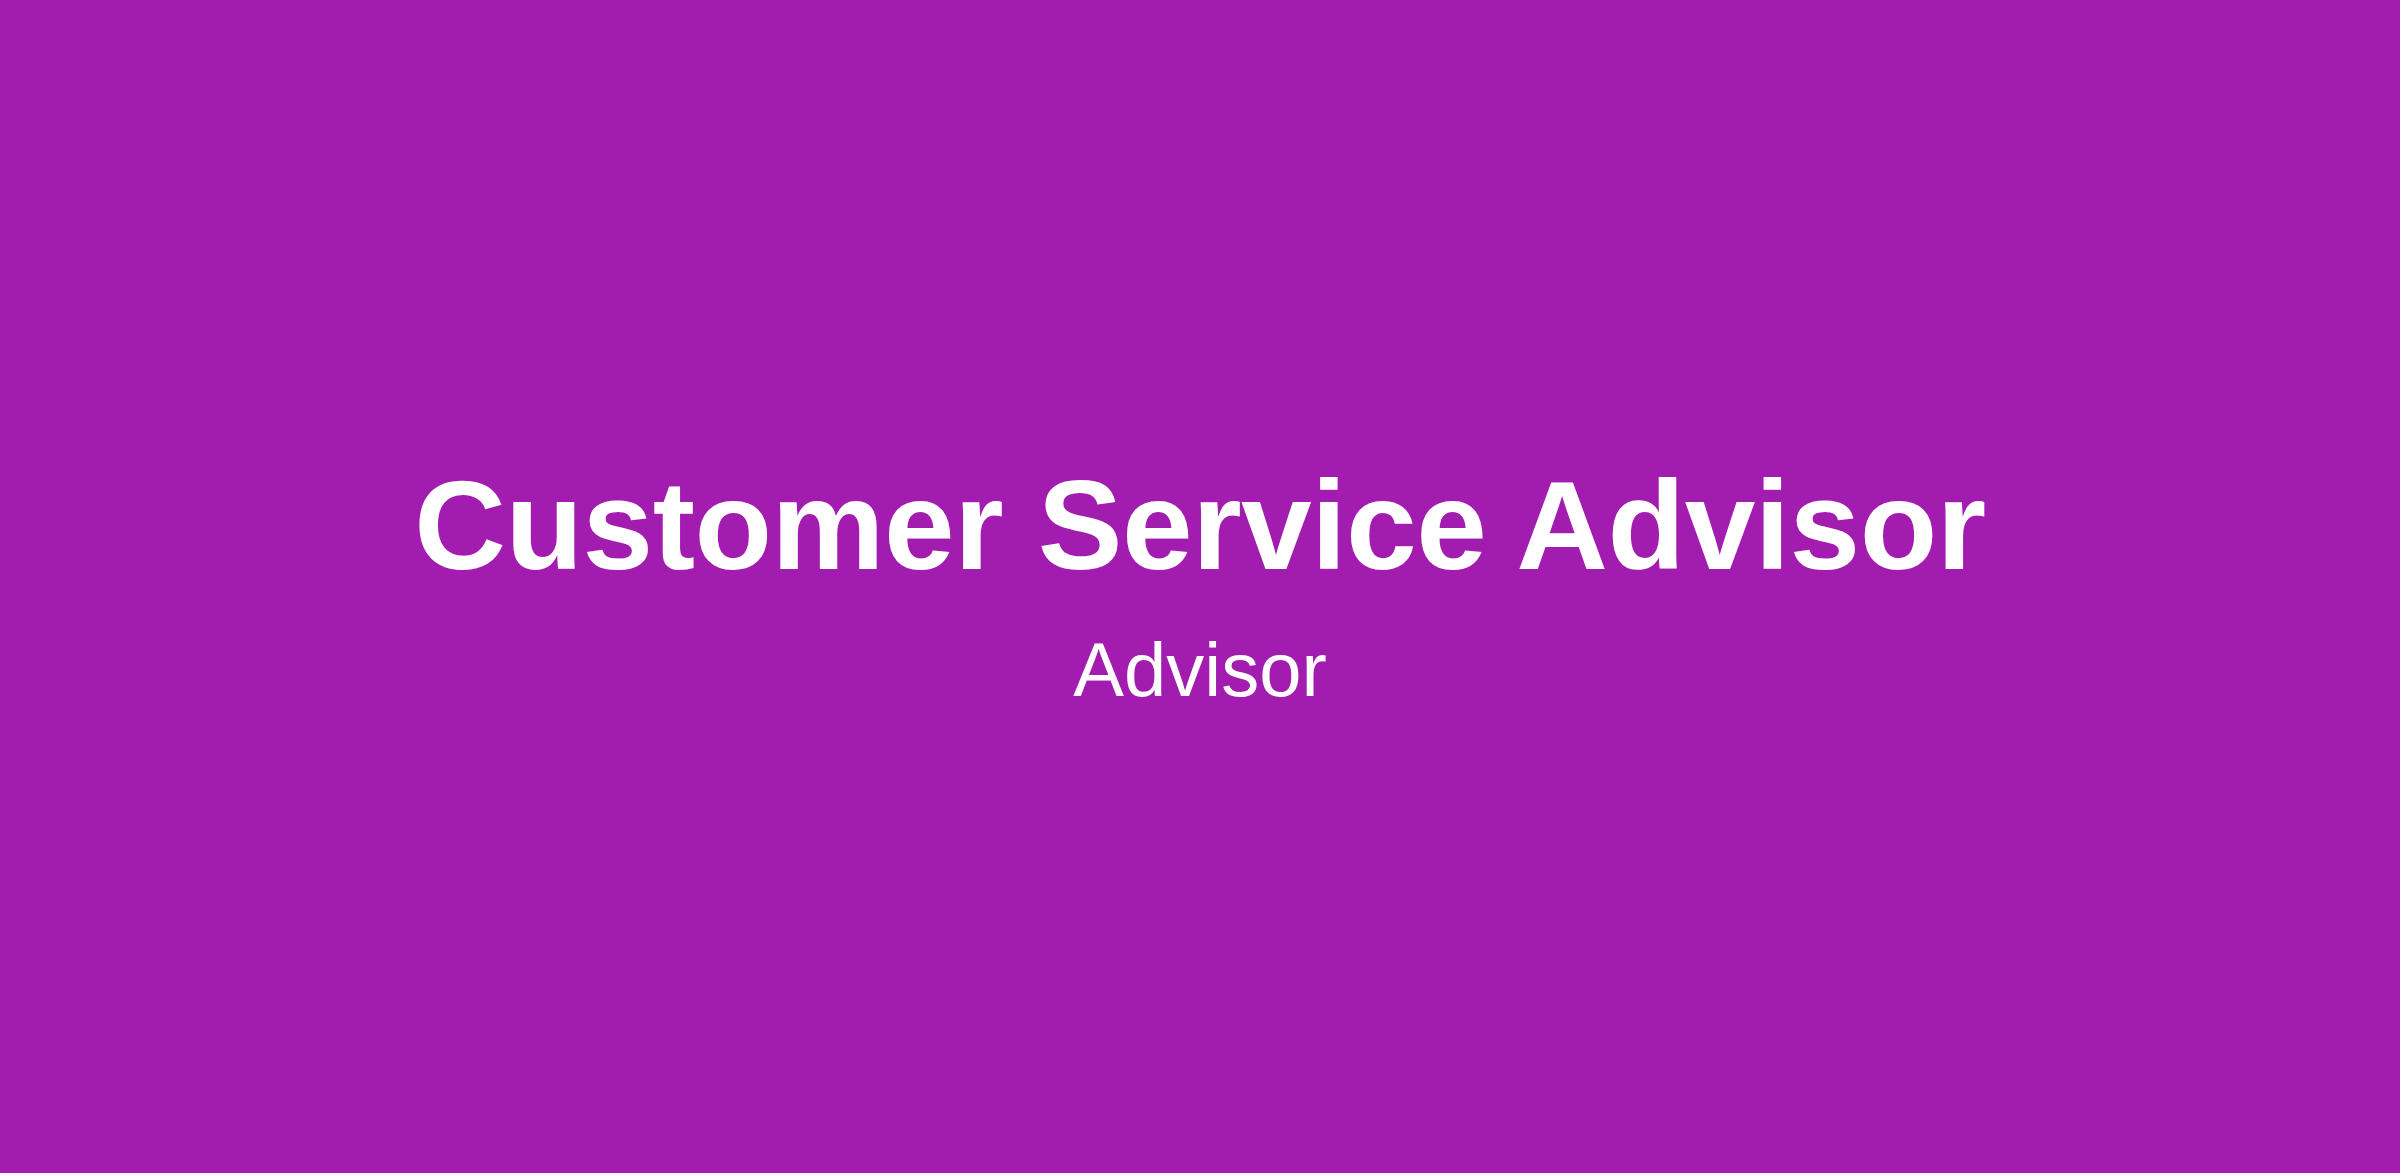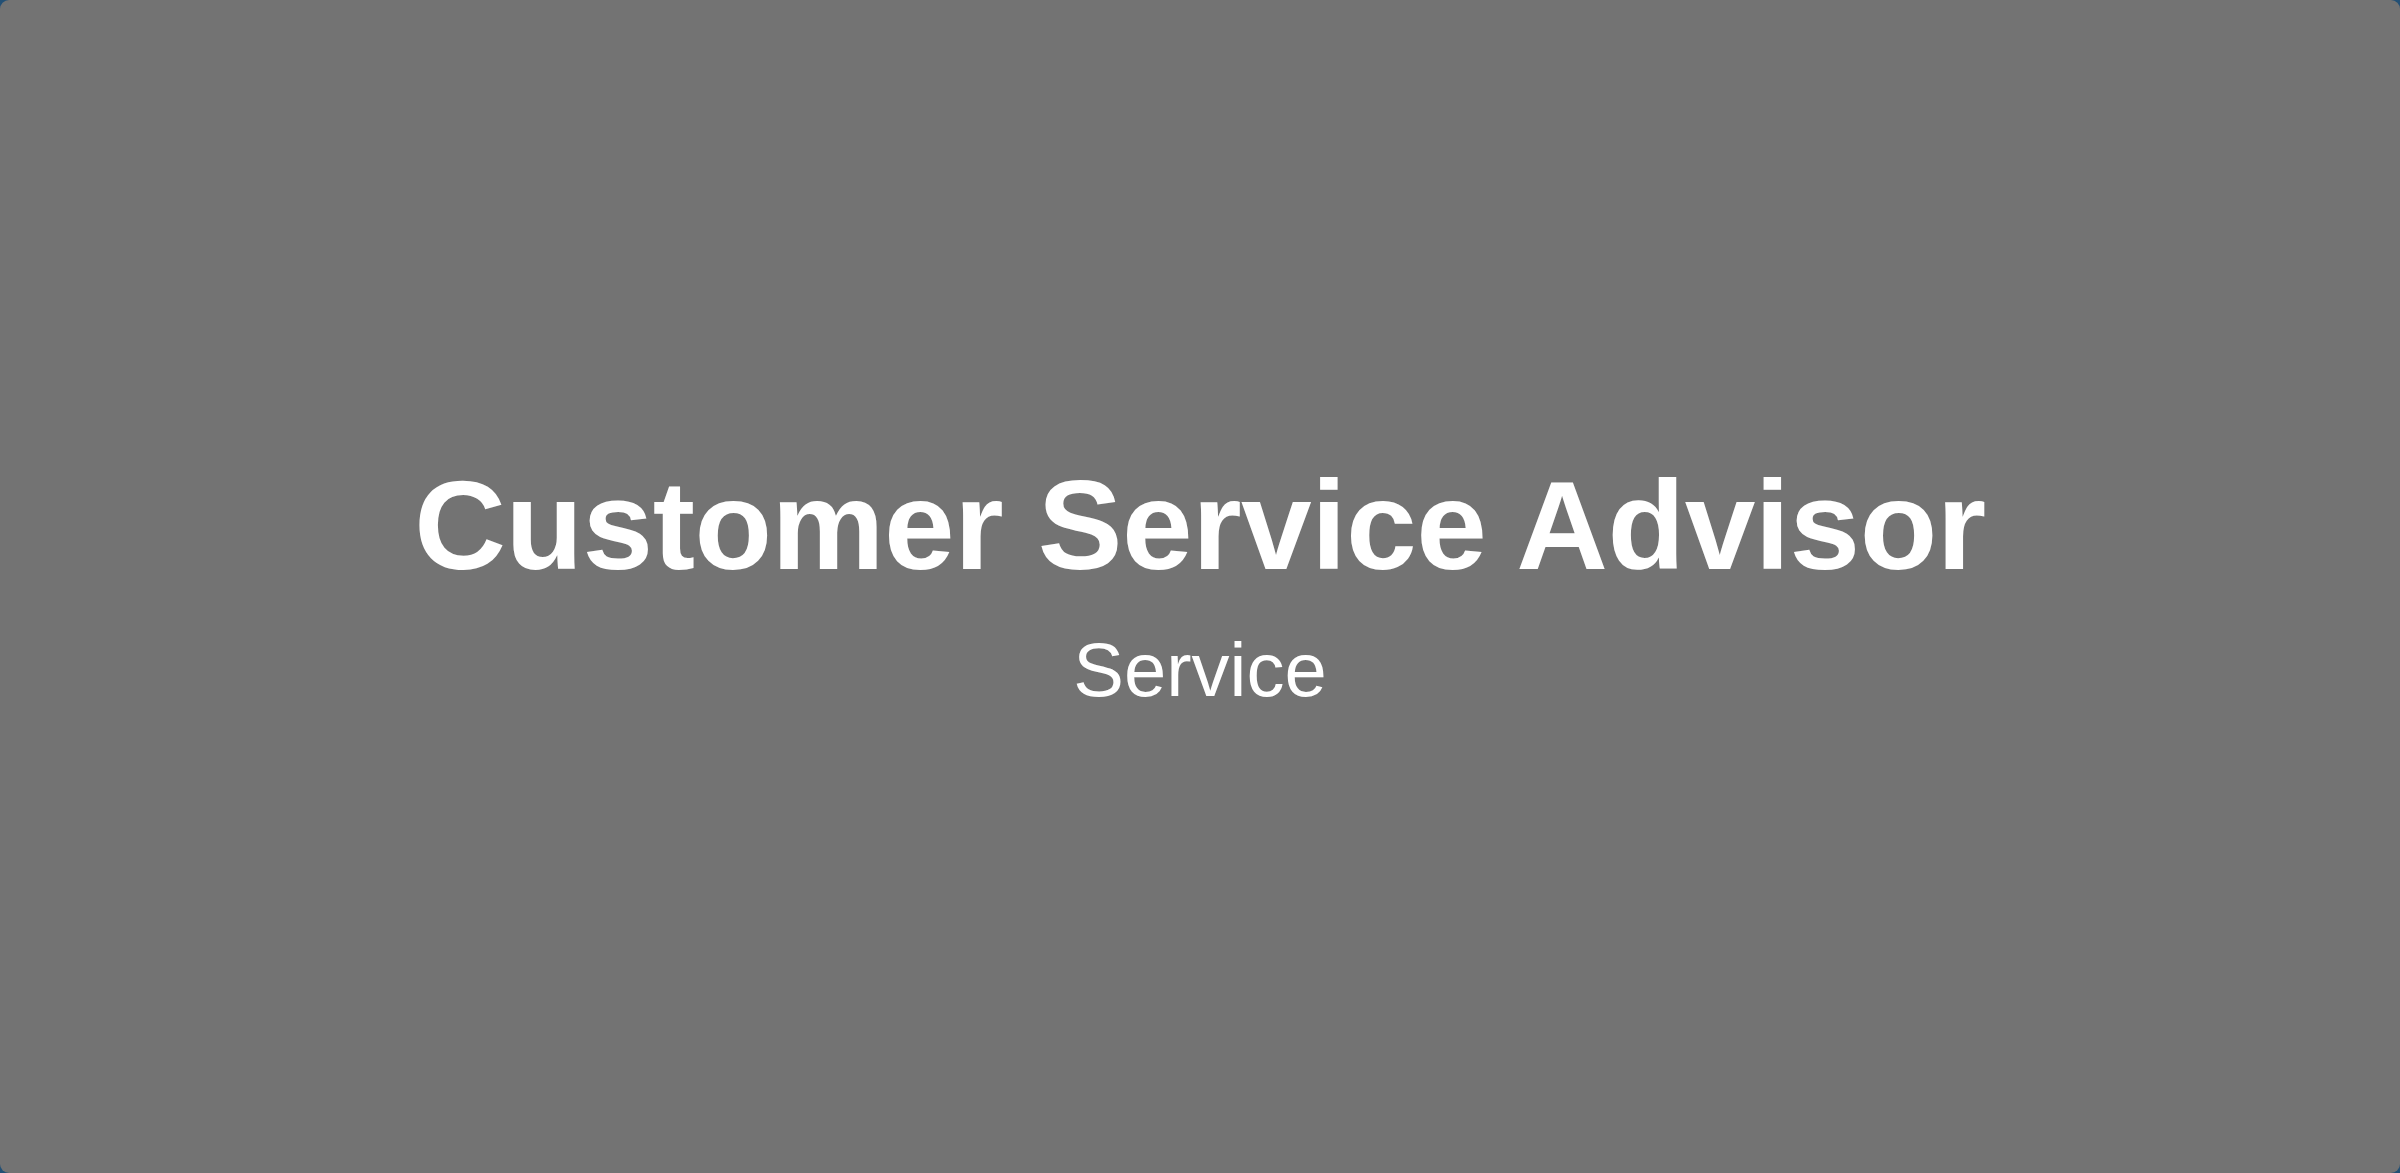--- a/index.html
+++ b/index.html
@@ -62,23 +62,23 @@
     white-space: nowrap;
     margin: 0;
     padding: 0;
     margin-top: 43px;
     -webkit-font-smoothing: antialiased;
   }
 </style>
 </head>
 <body style="background: rgb(35, 80, 117);">
 
-<div id="title-card" style="background: #737373; border-radius: 9px;">
+<div id="title-card" style="background: #a21caf;">
 
   <div id="title-block">
 
     <h1 class="job-title" style="color: rgb(255, 255, 255);">Customer Service Advisor</h1>
 
-    <p class="job-location" style="color: rgb(255, 255, 255);">Service</p>
+    <p class="job-location" style="color: rgb(255, 255, 255);">Advisor</p>
 
   </div>
 
 </div>
 
 </body></html>

